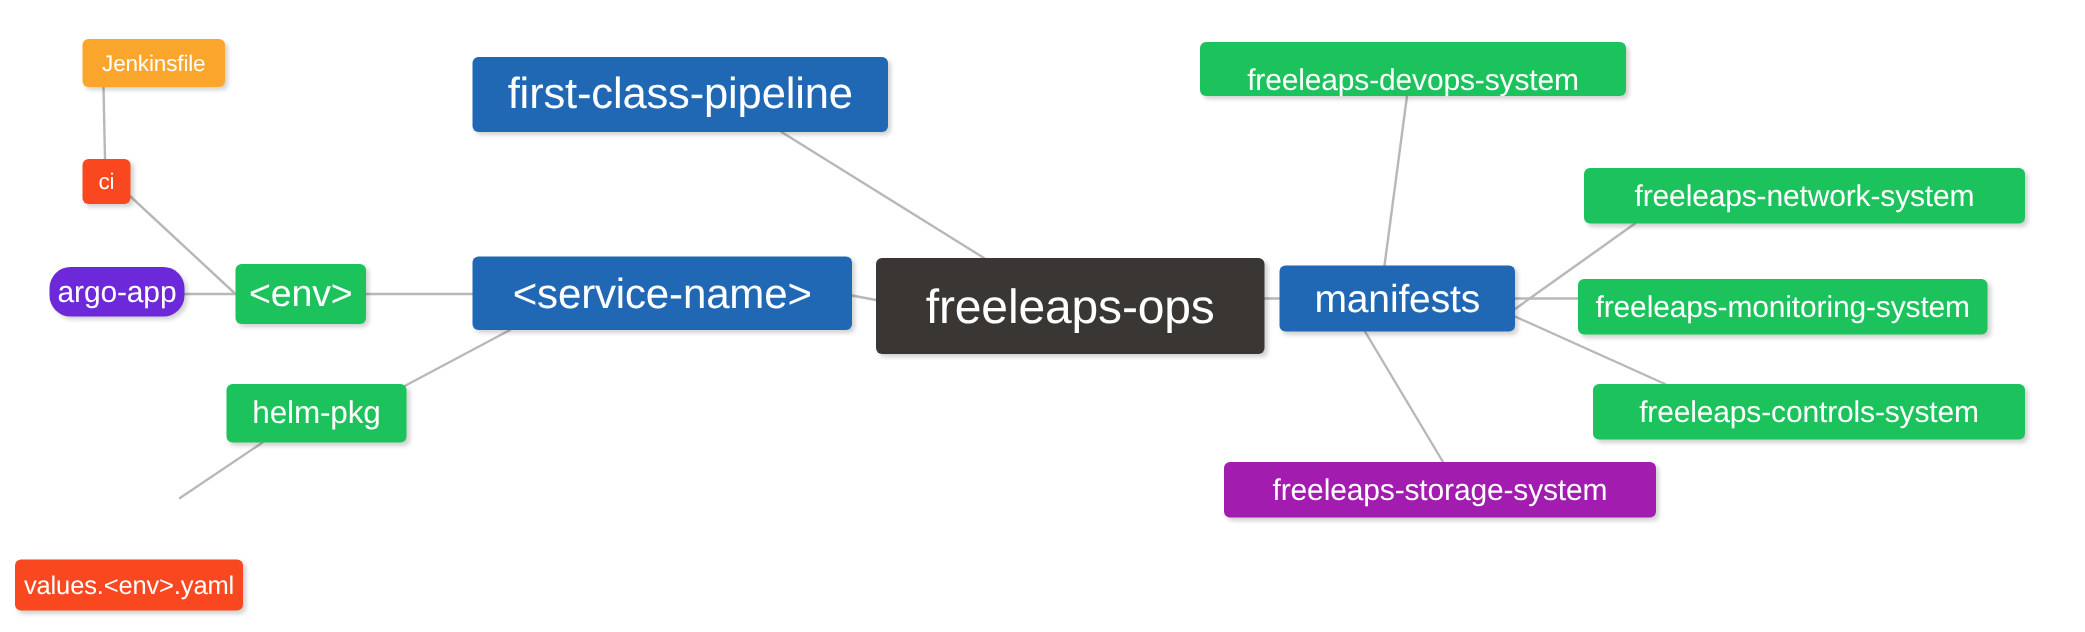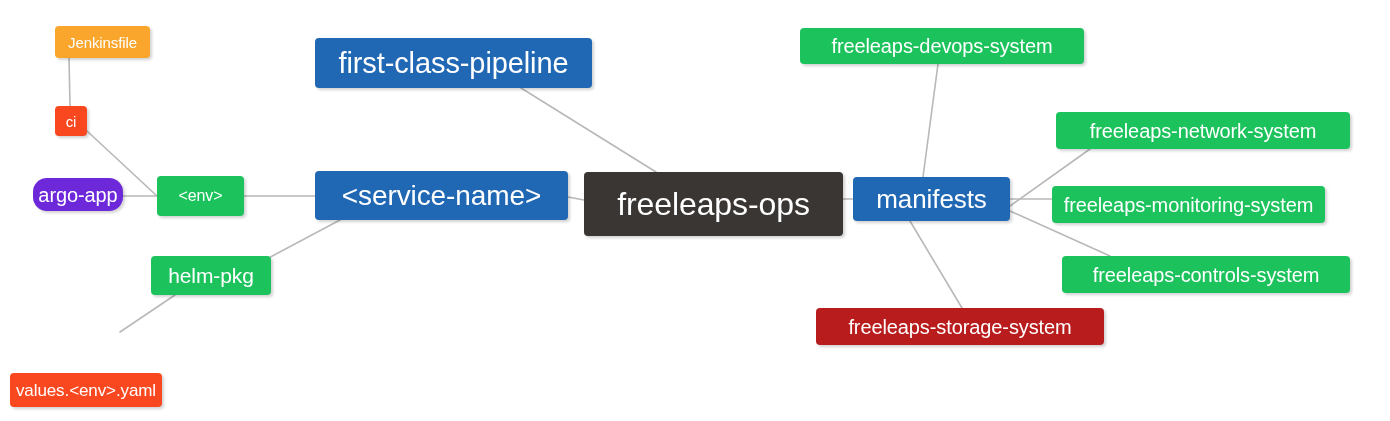--- a/index.html
+++ b/index.html
@@ -69,51 +69,51 @@
   <div id="node-layer">
       <div class="node" style="left: 22px; top: 26px; width: 95px; height: 32px; background: rgb(250, 166, 44); font-size: 15px; margin-left: 33px;">
         <span class="node-label">Jenkinsfile</span>
       </div>
       <div class="node" style="left: 55px; top: 106px; width: 32px; height: 30px; background: rgb(249, 72, 31); font-size: 15px;">
         <span class="node-label">ci</span>
       </div>
       <div class="node" style="left: 33px; top: 178px; width: 90px; height: 33px; background: #6d28d9; font-size: 20px; border-radius: 14px;">
         <span class="node-label">argo-app</span>
       </div>
-      <div class="node" style="left: 157px; top: 176px; width: 87px; height: 40px; background: rgb(28, 195, 93); font-size: 16px;">
+      <div class="node" style="left: 157px; top: 176px; width: 87px; height: 40px; background: rgb(28, 195, 93); font-size: 25px;">
         <span class="node-label">&lt;env&gt;</span>
       </div>
       <div class="node" style="left: 151px; top: 256px; width: 120px; height: 39px; background: rgb(28, 195, 93); font-size: 21px;">
         <span class="node-label">helm-pkg</span>
       </div>
       <div class="node" style="left: 10px; top: 332px; width: 152px; height: 34px; background: rgb(249, 72, 31); font-size: 17px; margin-top: 41px;">
         <span class="node-label">values.&lt;env&gt;.yaml</span>
       </div>
       <div class="node" style="left: 315px; top: 38px; width: 277px; height: 50px; background: rgb(33, 104, 180); font-size: 29px;">
         <span class="node-label">first-class-pipeline</span>
       </div>
       <div class="node" style="left: 315px; top: 171px; width: 253px; height: 49px; background: rgb(33, 104, 180); font-size: 28px;">
         <span class="node-label">&lt;service-name&gt;</span>
       </div>
       <div class="node" style="left: 584px; top: 172px; width: 259px; height: 64px; background: rgb(58, 54, 52); font-size: 32px;">
         <span class="node-label">freeleaps-ops</span>
       </div>
       <div class="node" style="left: 853px; top: 177px; width: 157px; height: 44px; background: rgb(33, 104, 180); font-size: 26px;">
         <span class="node-label">manifests</span>
       </div>
-      <div class="node" style="left: 800px; top: 28px; width: 284px; height: 36px; background: rgb(28, 195, 93); font-size: 20px;">
+      <div class="node" style="left: 800px; top: 28px; width: 284px; height: 36px; background: rgb(28, 195, 93); font-size: 20px; align-items: flex-end;">
         <span class="node-label">freeleaps-devops-system</span>
       </div>
       <div class="node" style="left: 1056px; top: 112px; width: 294px; height: 37px; background: rgb(28, 195, 93); font-size: 20px;">
         <span class="node-label">freeleaps-network-system</span>
       </div>
       <div class="node" style="left: 1052px; top: 186px; width: 273px; height: 37px; background: rgb(28, 195, 93); font-size: 20px;">
         <span class="node-label">freeleaps-monitoring-system</span>
       </div>
       <div class="node" style="left: 1062px; top: 256px; width: 288px; height: 37px; background: rgb(28, 195, 93); font-size: 20px; align-items: center;">
         <span class="node-label">freeleaps-controls-system</span>
       </div>
-      <div class="node" style="left: 816px; top: 308px; width: 288px; height: 37px; background: #b91c1c; font-size: 20px;">
+      <div class="node" style="left: 816px; top: 308px; width: 288px; height: 37px; background: #a21caf; font-size: 20px;">
         <span class="node-label">freeleaps-storage-system</span>
       </div>
     </div>
 
 </div>
 
 </body></html>

